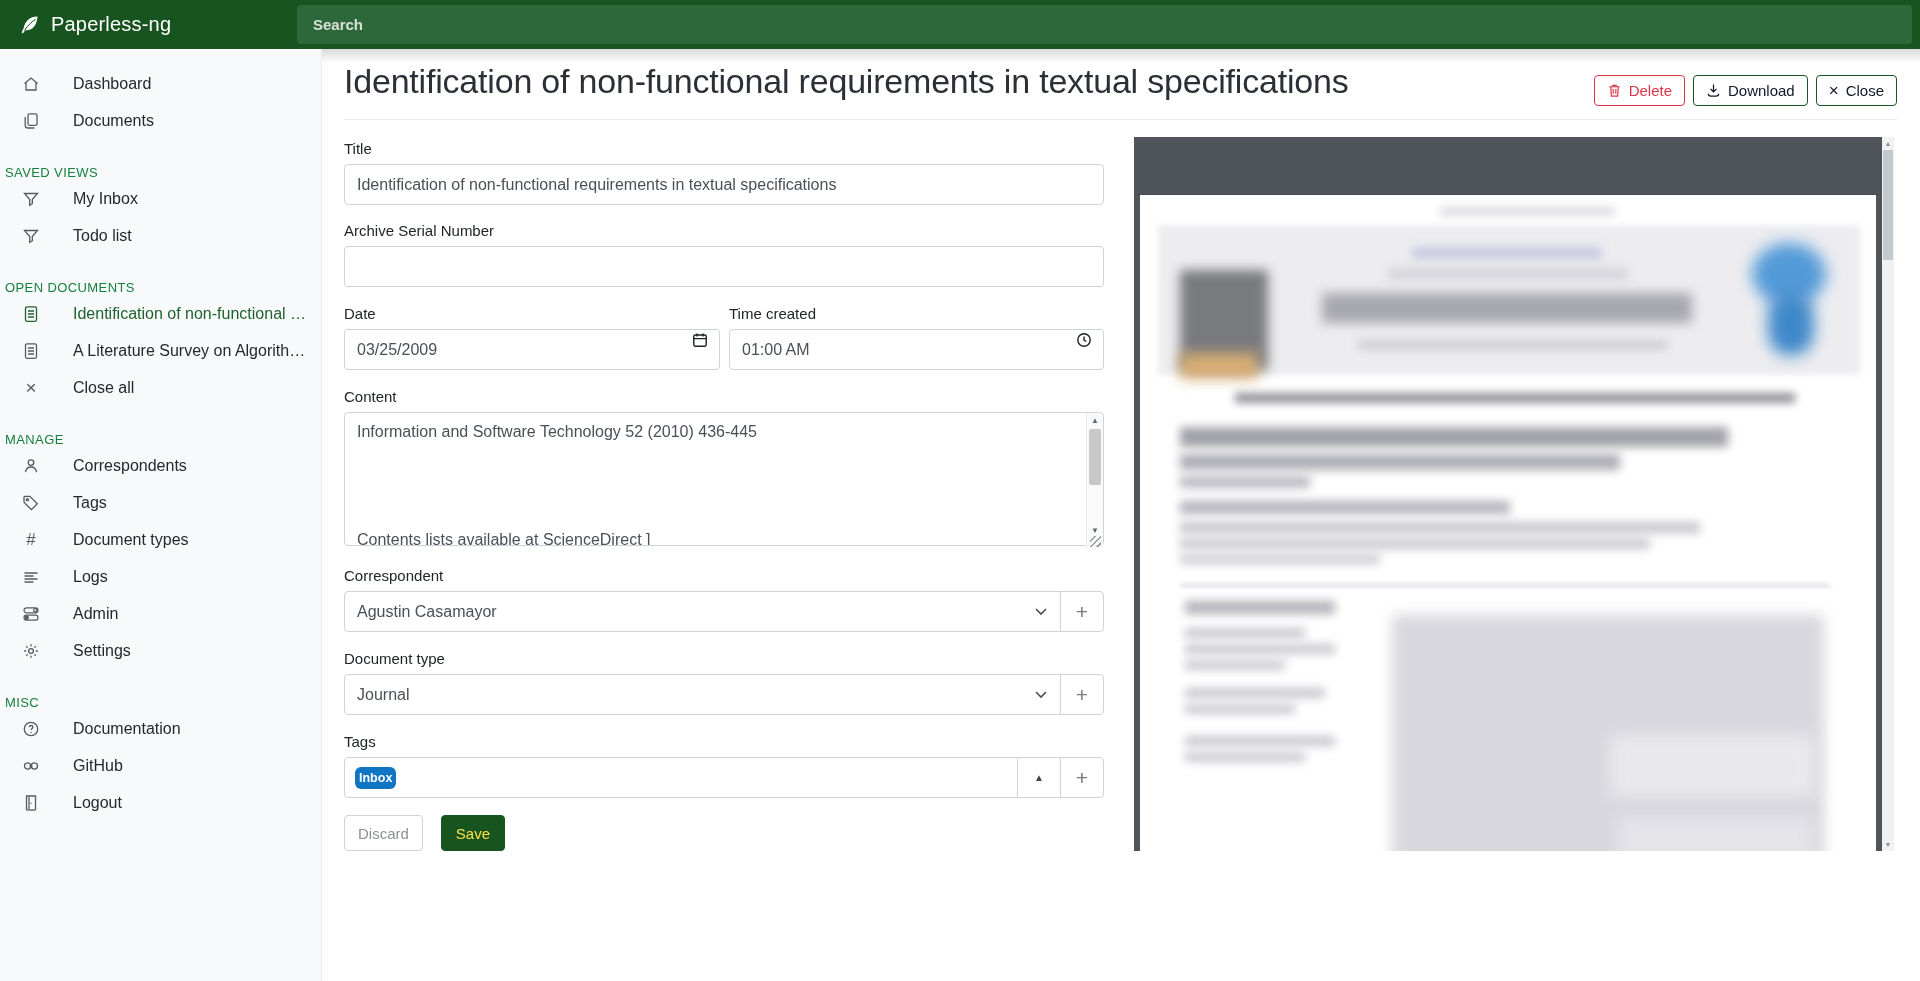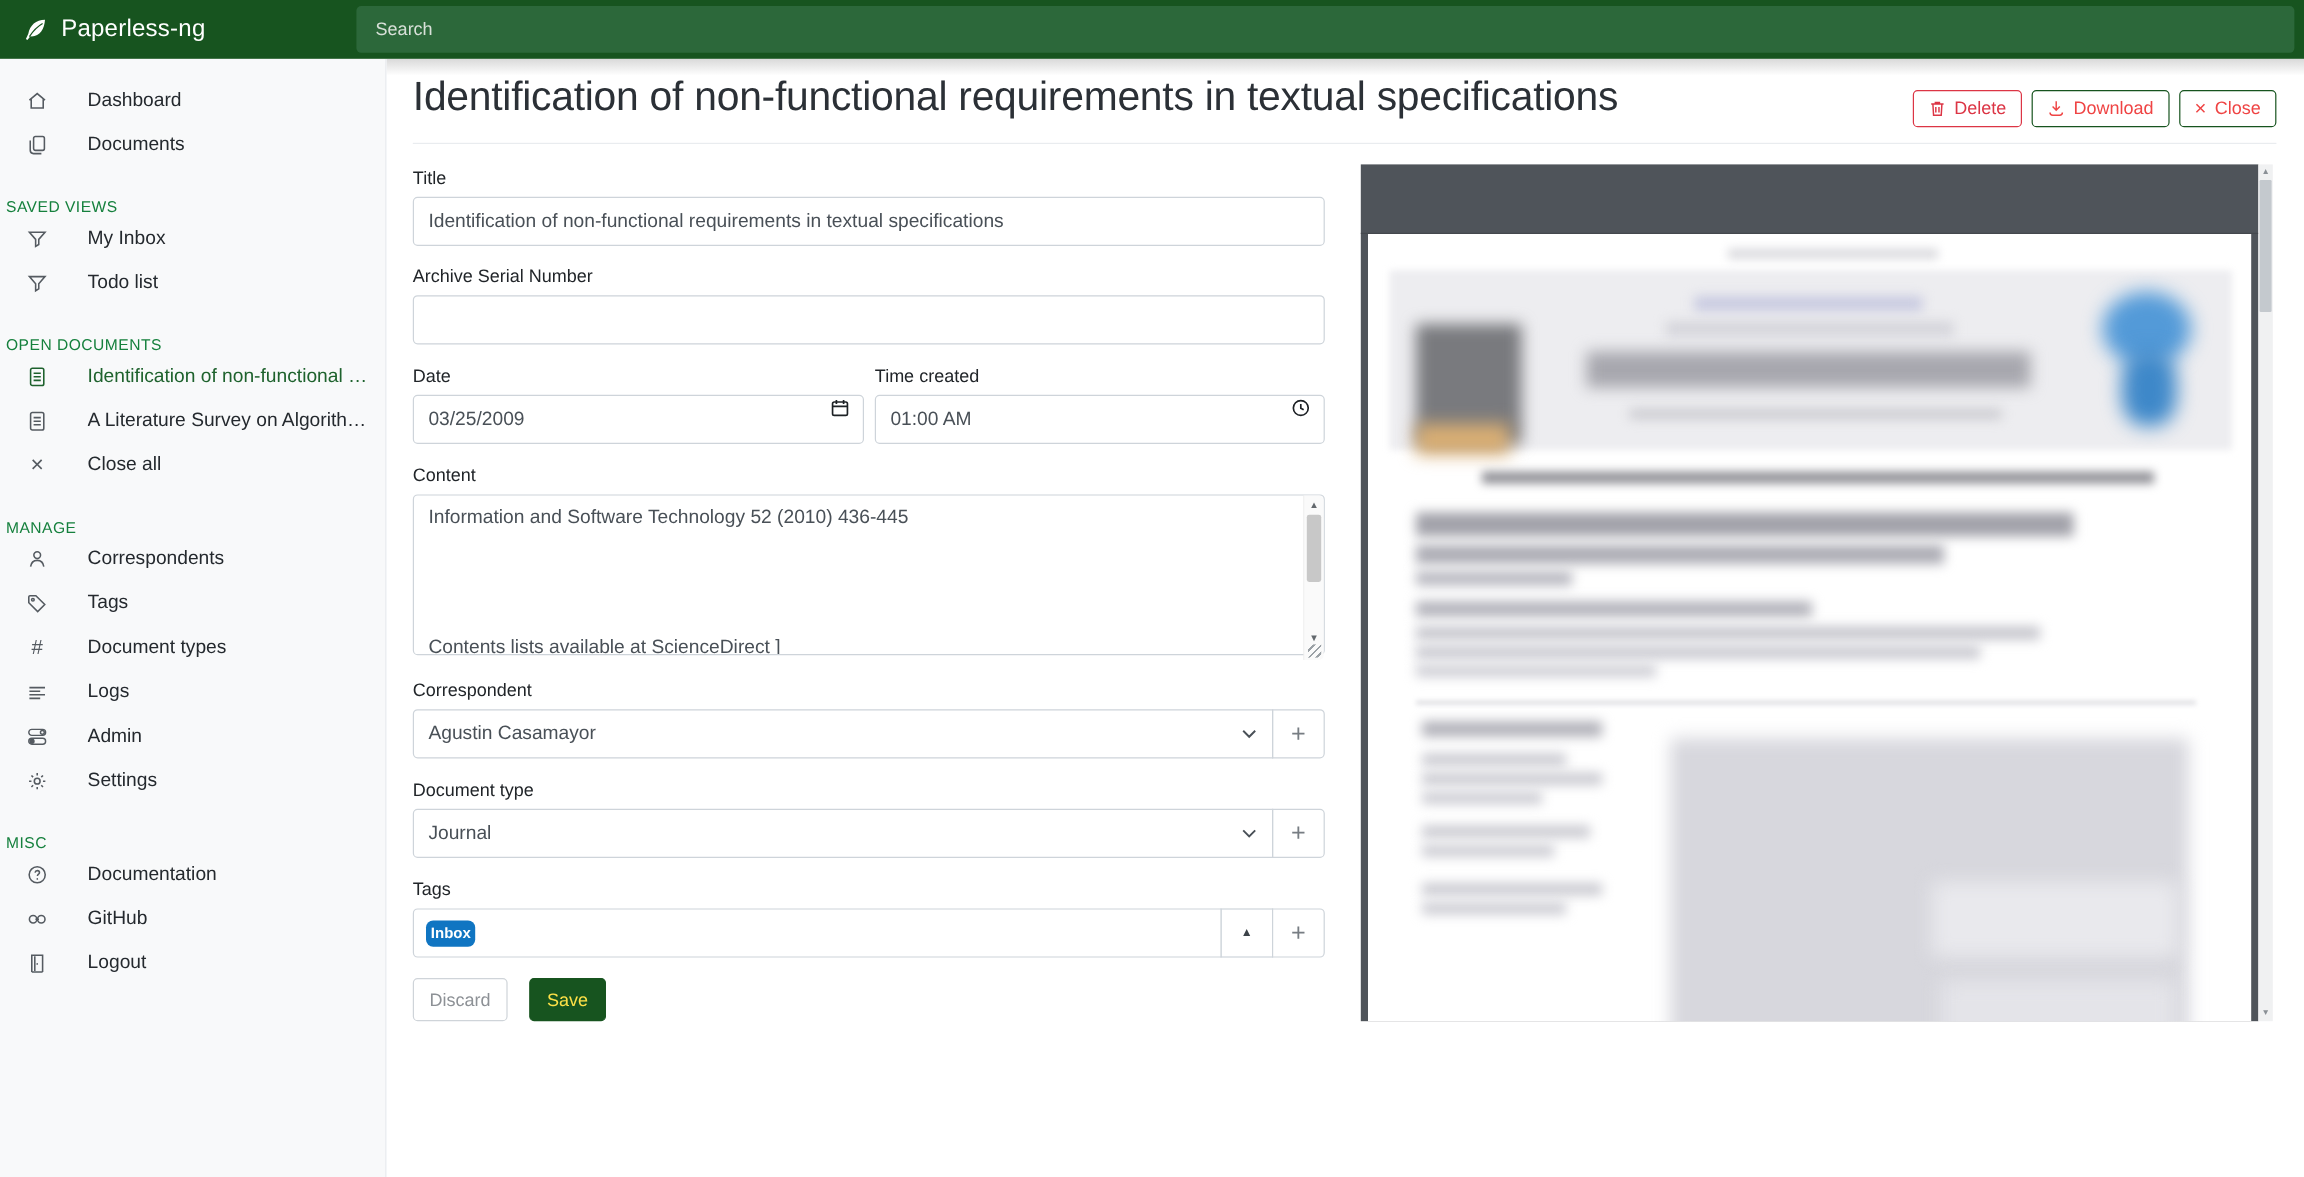--- a/index.html
+++ b/index.html
@@ -10,21 +10,21 @@
   }
   svg { display:block; }
 
   
   .navbar { position:absolute; left:0; top:0; width:1920px; height:49px; background:#17541f; z-index:30; }
   .brand { position:absolute; left:0; top:0; width:322px; height:49px; display:flex; align-items:center; padding-left:20px; }
   .brand-logo { width:20px; height:20px; margin-right:11px; }
   .brand-name { color:#fff; font-size:20px; font-weight:400; letter-spacing:.2px; }
   .nav-search { position:absolute; left:297px; top:5px; width:1615px; height:39px;
     background:#2c683a; border:none; border-radius:4px; padding:0 16px;
-    color:#fff; font-size:15px; font-family:inherit; outline:none; }
+    color:#fff; font-size:15px; font-family:inherit; outline:none;font-weight:bold; }
   .nav-search::placeholder { color:#d8e0d8; opacity:1; }
   .top-shadow { position:absolute; left:322px; top:49px; width:1598px; height:14px;
     background:linear-gradient(#d9d9d9, rgba(255,255,255,0)); z-index:5; pointer-events:none; }
 
   
   .sidebar { position:absolute; left:0; top:49px; width:322px; height:932px;
     background:#f8f9fa; border-right:1px solid #e9ecef; padding-top:16px; z-index:10; }
   .side-item { height:37px; display:flex; align-items:center; padding-left:22px; cursor:pointer;
     color:#24292e; font-size:16px; white-space:nowrap; overflow:hidden;gap:20px; }
   .side-item .si { width:18px; height:18px; margin-right:13px; color:#555b61; flex:0 0 18px; }
@@ -36,21 +36,21 @@
   .xglyph { font-size:19px; color:#555b61; line-height:1; width:18px; text-align:center; margin-right:13px; }
   .hashglyph { font-size:17px; color:#555b61; width:18px; text-align:center; margin-right:13px; }
 
   
   .page-title { position:absolute; left:344px; top:62px; width:1050px; font-size:34px; font-weight:400;
     color:#2b3036; letter-spacing:-.2px; white-space:nowrap; }
   .header-actions { position:absolute; top:75px; right:23px; display:flex; gap:8px; }
   .hbtn { height:31px; display:flex; align-items:center; gap:7px; padding:0 12px;
     background:#fff; border:1px solid; border-radius:4px; font-size:15px; font-family:inherit; cursor:pointer; }
   .hbtn.danger { color:#dc3545; border-color:#dc3545; }
-  .hbtn.success { color:#ef4444; border-color:#17541f;align-items:center; }
+  .hbtn.success { color:#0f172a; border-color:#17541f;align-items:center; }
   .hbtn .bi { width:15px; height:15px; }
   .hbtn .xg { font-size:17px; line-height:1; }
   .header-divider { position:absolute; left:344px; top:119px; width:1553px; height:1px; background:#e9ecef; }
 
   
   .form-col { position:absolute; left:344px; top:140px; width:760px; }
   .fgroup { position:absolute; left:0; width:760px; }
   .flabel { display:block; font-size:15px; color:#212529; margin-bottom:7px; }
   .fcontrol { width:100%; height:41px; border:1px solid #ced4da; border-radius:4px;
     padding:0 12px; font-size:16px; color:#495057; font-family:inherit; background:#fff; outline:none; }

